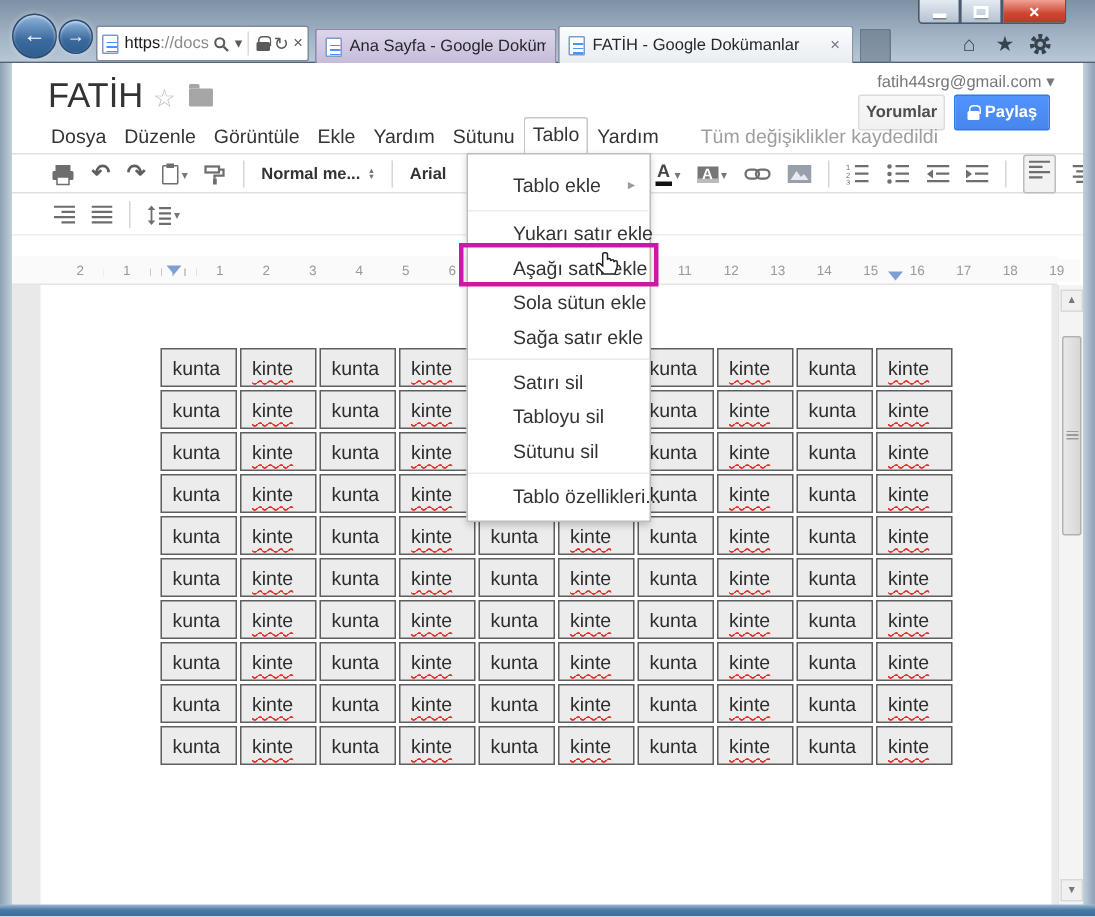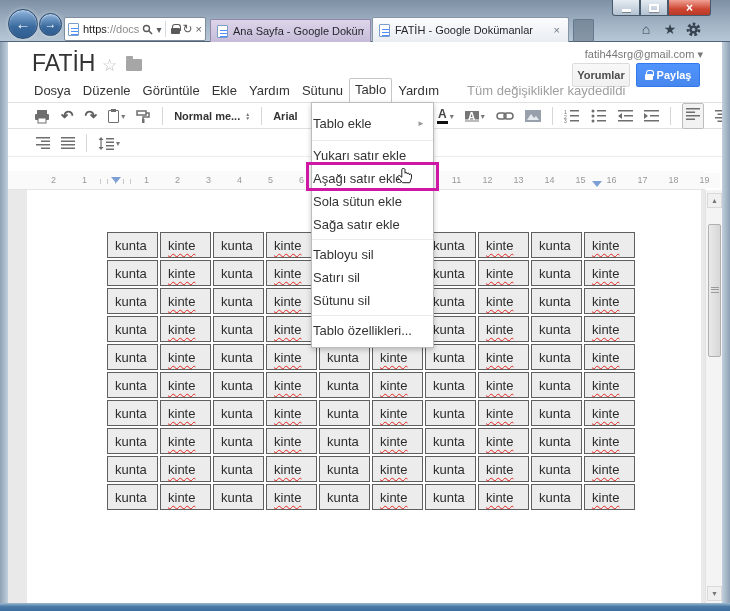--- a/index.html
+++ b/index.html
@@ -142,21 +142,21 @@
   .scroll-btn.up { top:3px; }
   .scroll-btn.down { bottom:3px; }
   .scroll-thumb { position:absolute; left:2px; top:34px; width:13px; height:133px;
                   background:linear-gradient(to right,#e9e9e9,#d7d7d7); border:1px solid #b0b0b0; border-radius:2px; }
   .scroll-grip { position:absolute; left:2px; top:62px; width:8px; height:6px;
                  background:repeating-linear-gradient(#9a9a9a 0 1px, transparent 1px 2.5px); }
 
   
   .dropdown { position:absolute; left:311px; top:102px; width:123px; background:#fff;
               border:1px solid #bcbcbc; box-shadow:0 2px 5px rgba(0,0,0,.22); padding:8px 0 5px; z-index:50; }
-  .dd-item { height:23px; line-height:23px; font-size:13px; color:#333; padding-left:1px;
+  .dd-item { height:23px; line-height:23px; font-size:13px; color:#333; padding-left:30px;
              white-space:nowrap; position:relative; }
   .dd-item.first { height:26px; line-height:26px; }
   .submenu-arrow { position:absolute; right:8px; top:0; font-size:8px; color:#9a9a9a; }
   .dd-sep { height:1px; background:#ebebeb; margin:3px 0; }
 
   
   .annotation-box { position:absolute; left:306px; top:162px; width:133px; height:29px;
                     border:3px solid #ce18a5; z-index:60; }
   .hand-cursor { position:absolute; left:396px; top:167px; z-index:70; }
 </style>
@@ -536,22 +536,22 @@
     <div class="dd-item first">
       <span>Tablo ekle</span>
       <span class="submenu-arrow">►</span>
     </div>
     <div class="dd-sep"></div>
     <div class="dd-item">Yukarı satır ekle</div>
     <div class="dd-item">Aşağı satır ekle</div>
     <div class="dd-item">Sola sütun ekle</div>
     <div class="dd-item">Sağa satır ekle</div>
     <div class="dd-sep"></div>
+    <div class="dd-item">Satırı sil</div>
     <div class="dd-item">Tabloyu sil</div>
-    <div class="dd-item">Satırı sil</div>
     <div class="dd-item">Sütunu sil</div>
     <div class="dd-sep"></div>
     <div class="dd-item">Tablo özellikleri...</div>
   </div>
 
   <div class="annotation-box"></div>
   <svg class="hand-cursor" width="19" height="20">
     <path d="M7 1.5c-.7 0-1.2.5-1.2 1.2v7.6L4 8.8c-.8-.7-2-.2-2.2.8-.1.4 0 .9.4 1.2l4.4 4.9h7.3l1.6-4.9V8c0-.6-.5-1.1-1.1-1.1-.5 0-1 .4-1.1.9v-.6c0-.6-.5-1.1-1.1-1.1-.5 0-1 .4-1.1.9v-.5c0-.6-.5-1.1-1.1-1.1-.5 0-.9.3-1 .8V2.7c0-.7-.5-1.2-1.2-1.2z" fill="#fff" stroke="#222" stroke-width="1"></path>
   </svg>
 

